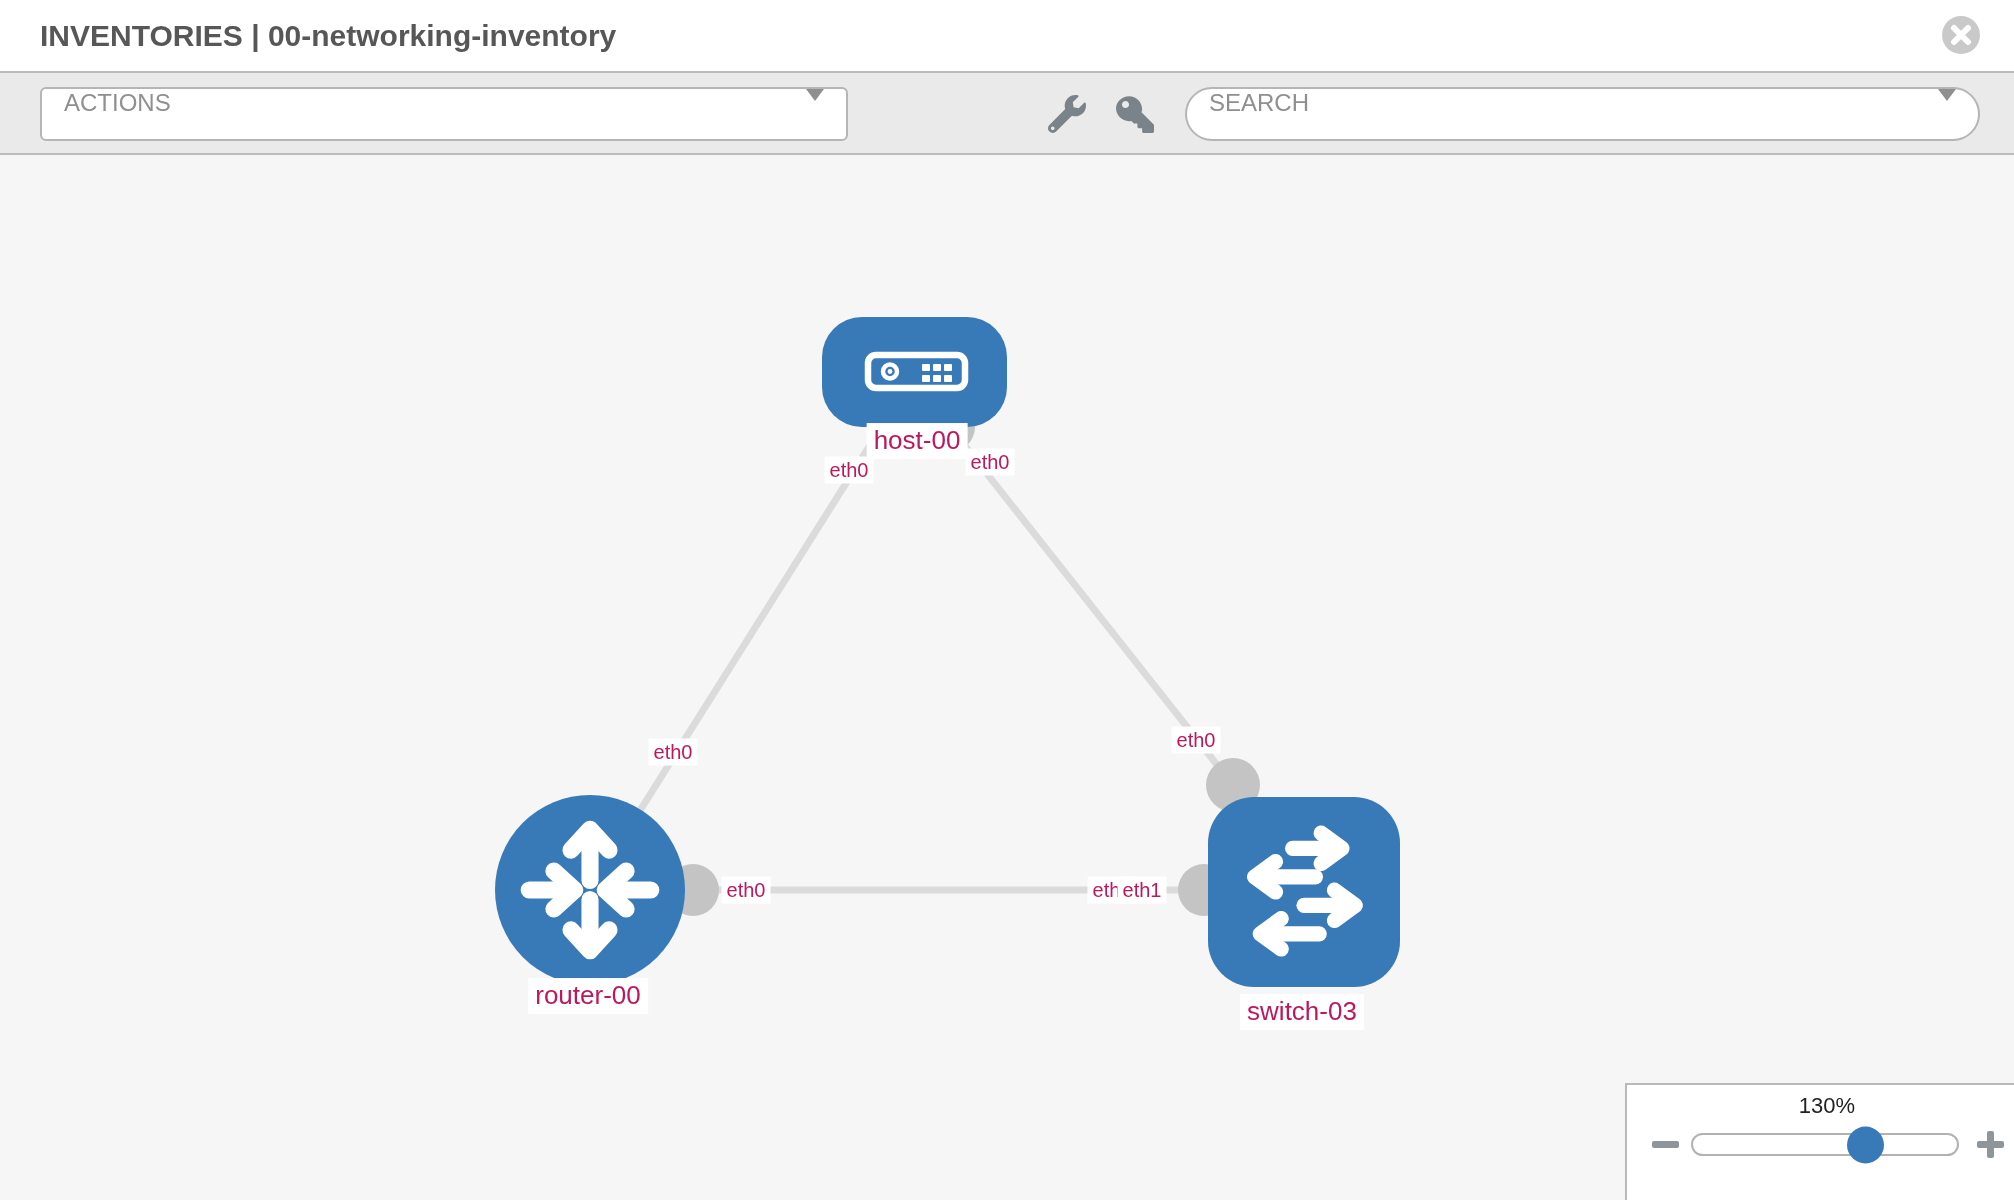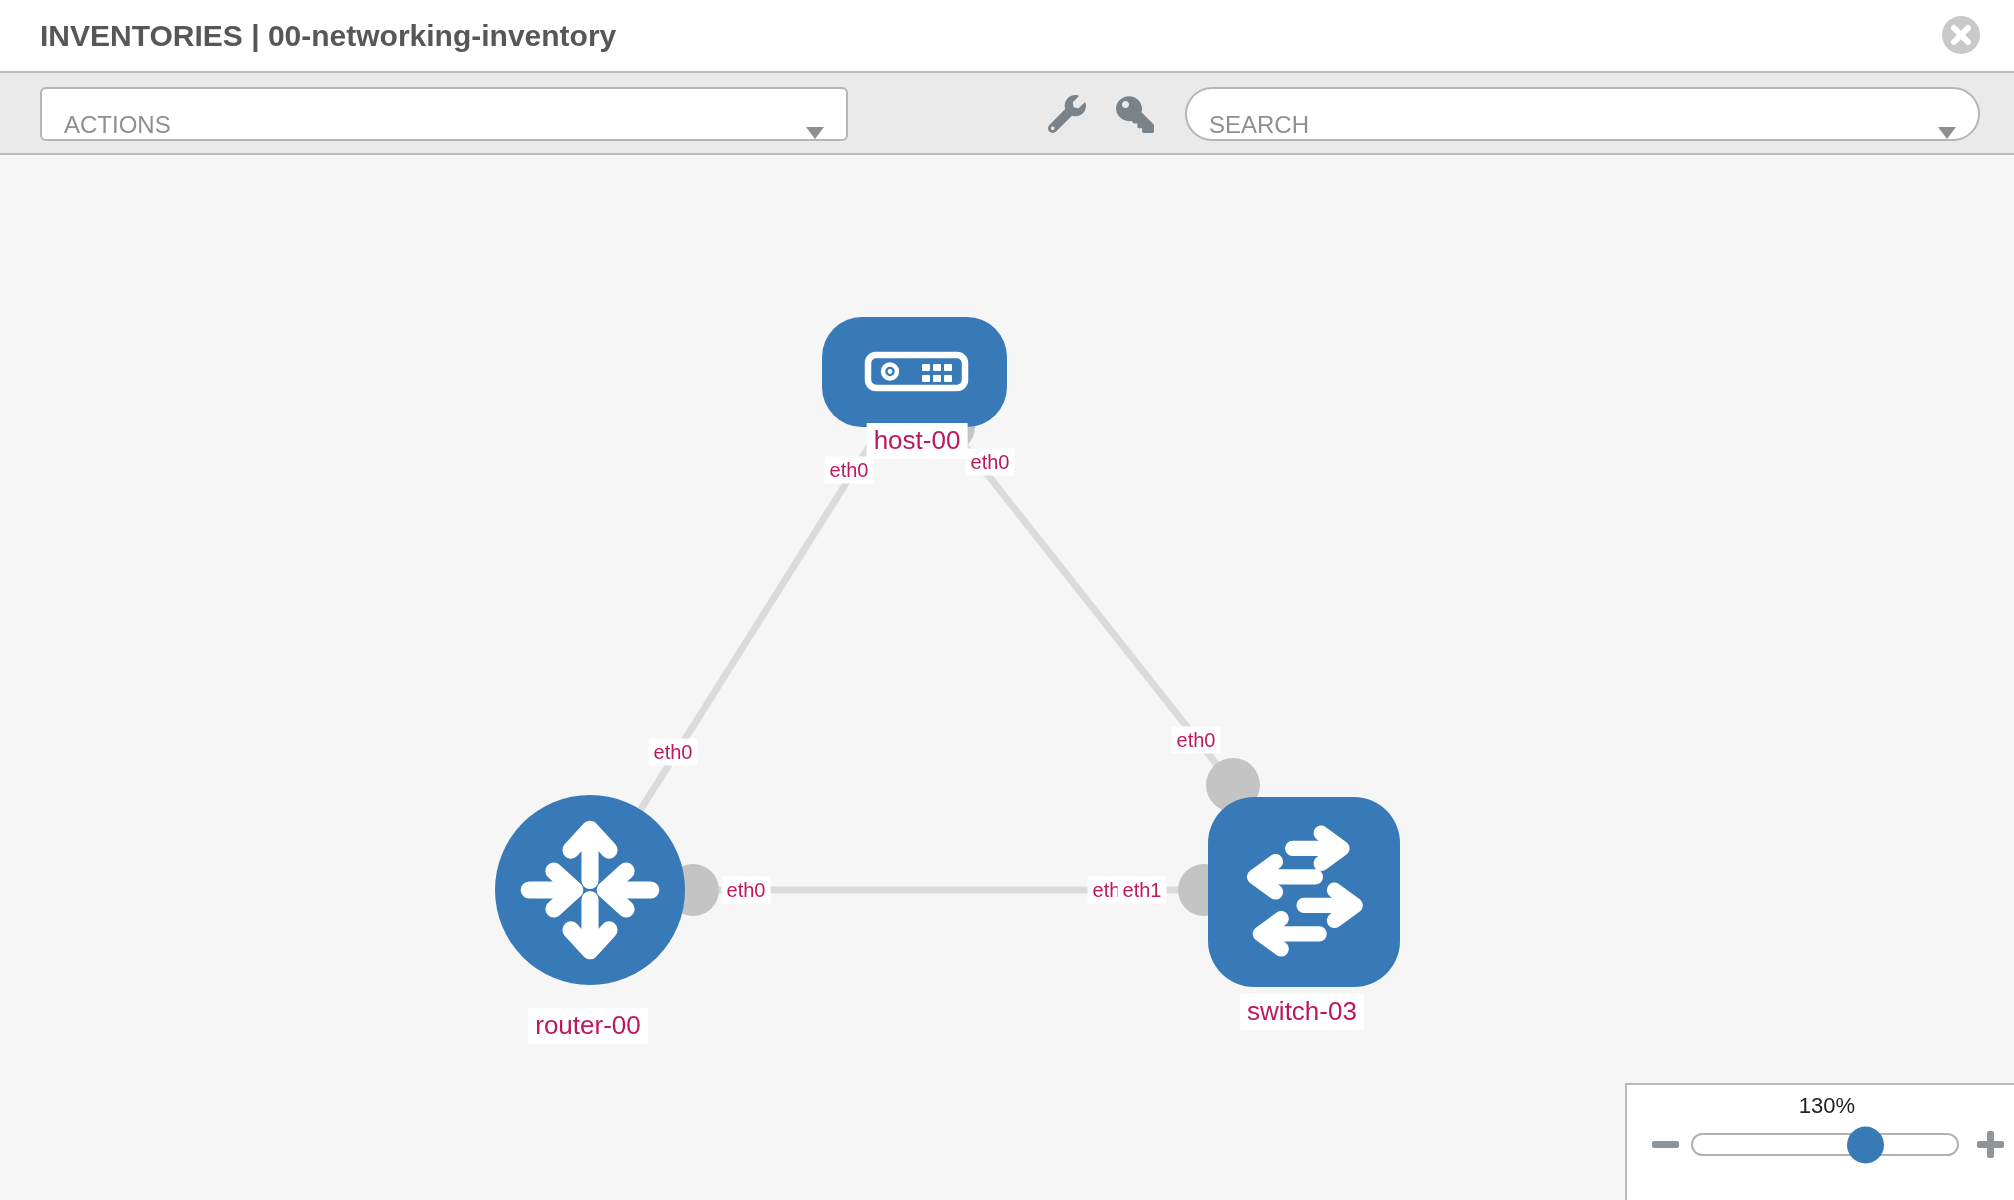--- a/index.html
+++ b/index.html
@@ -18,21 +18,21 @@
   .close-btn { position:absolute; right:33px; top:15px; width:40px; height:40px; cursor:pointer; }
 
   
   .toolbar {
     position:absolute; top:71px; left:0; width:2014px; height:84px;
     background:#eaeaea; border-top:2px solid #bcbcbc; border-bottom:2px solid #bcbcbc;
   }
   .select-box {
     position:absolute; top:14px; height:54px; background:#fff;
     border:2px solid #b5b5b5; border-radius:6px;
-    display:flex; align-items:flex-end; justify-content:space-between;
+    display:flex; align-items:flex-start; justify-content:space-between;
     padding:0 22px; color:#8f8f8f; font-size:24px; cursor:pointer;
   }
   .actions-box { left:40px;  width:808px; }
   .search-box  { left:1185px; width:795px;border-radius:27px; }
   .caret {
     width:0; height:0; border-left:9px solid transparent; border-right:9px solid transparent;
     border-top:12px solid #8f8f8f; margin-left:12px;
   }
   .tool-icon { position:absolute; top:22px; width:38px; height:38px; cursor:pointer; }
   .wrench-pos { left:1048px; }
@@ -182,21 +182,21 @@
 
   <div class="chip chip-if" style="left:673px;  top:597px;">eth0</div>
   <div class="chip chip-if" style="left:849px;  top:315px;">eth0</div>
   <div class="chip chip-if" style="left:990px;  top:307px;">eth0</div>
   <div class="chip chip-if" style="left:1196px; top:585px;">eth0</div>
   <div class="chip chip-if" style="left:746px;  top:735px;">eth0</div>
   <div class="chip chip-if" style="left:1112px; top:735px;">eth0</div>
   <div class="chip chip-if chip-top" style="left:1142px; top:735px;">eth1</div>
 
   <div class="chip chip-name" style="left:917px;  top:286px;text-align:center;">host-00</div>
-  <div class="chip chip-name" style="left:588px;  top:871px;">router-00</div>
+  <div class="chip chip-name" style="left:588px;  top:841px;">router-00</div>
   <div class="chip chip-name" style="left:1302px; top:857px;">switch-03</div>
 </div>
 
 <div class="zoom-panel">
   <div class="zoom-level">130%</div>
   <div class="zoom-minus"></div>
   <div class="zoom-track">
     <div class="zoom-thumb"></div>
   </div>
   <div class="zoom-plus">

